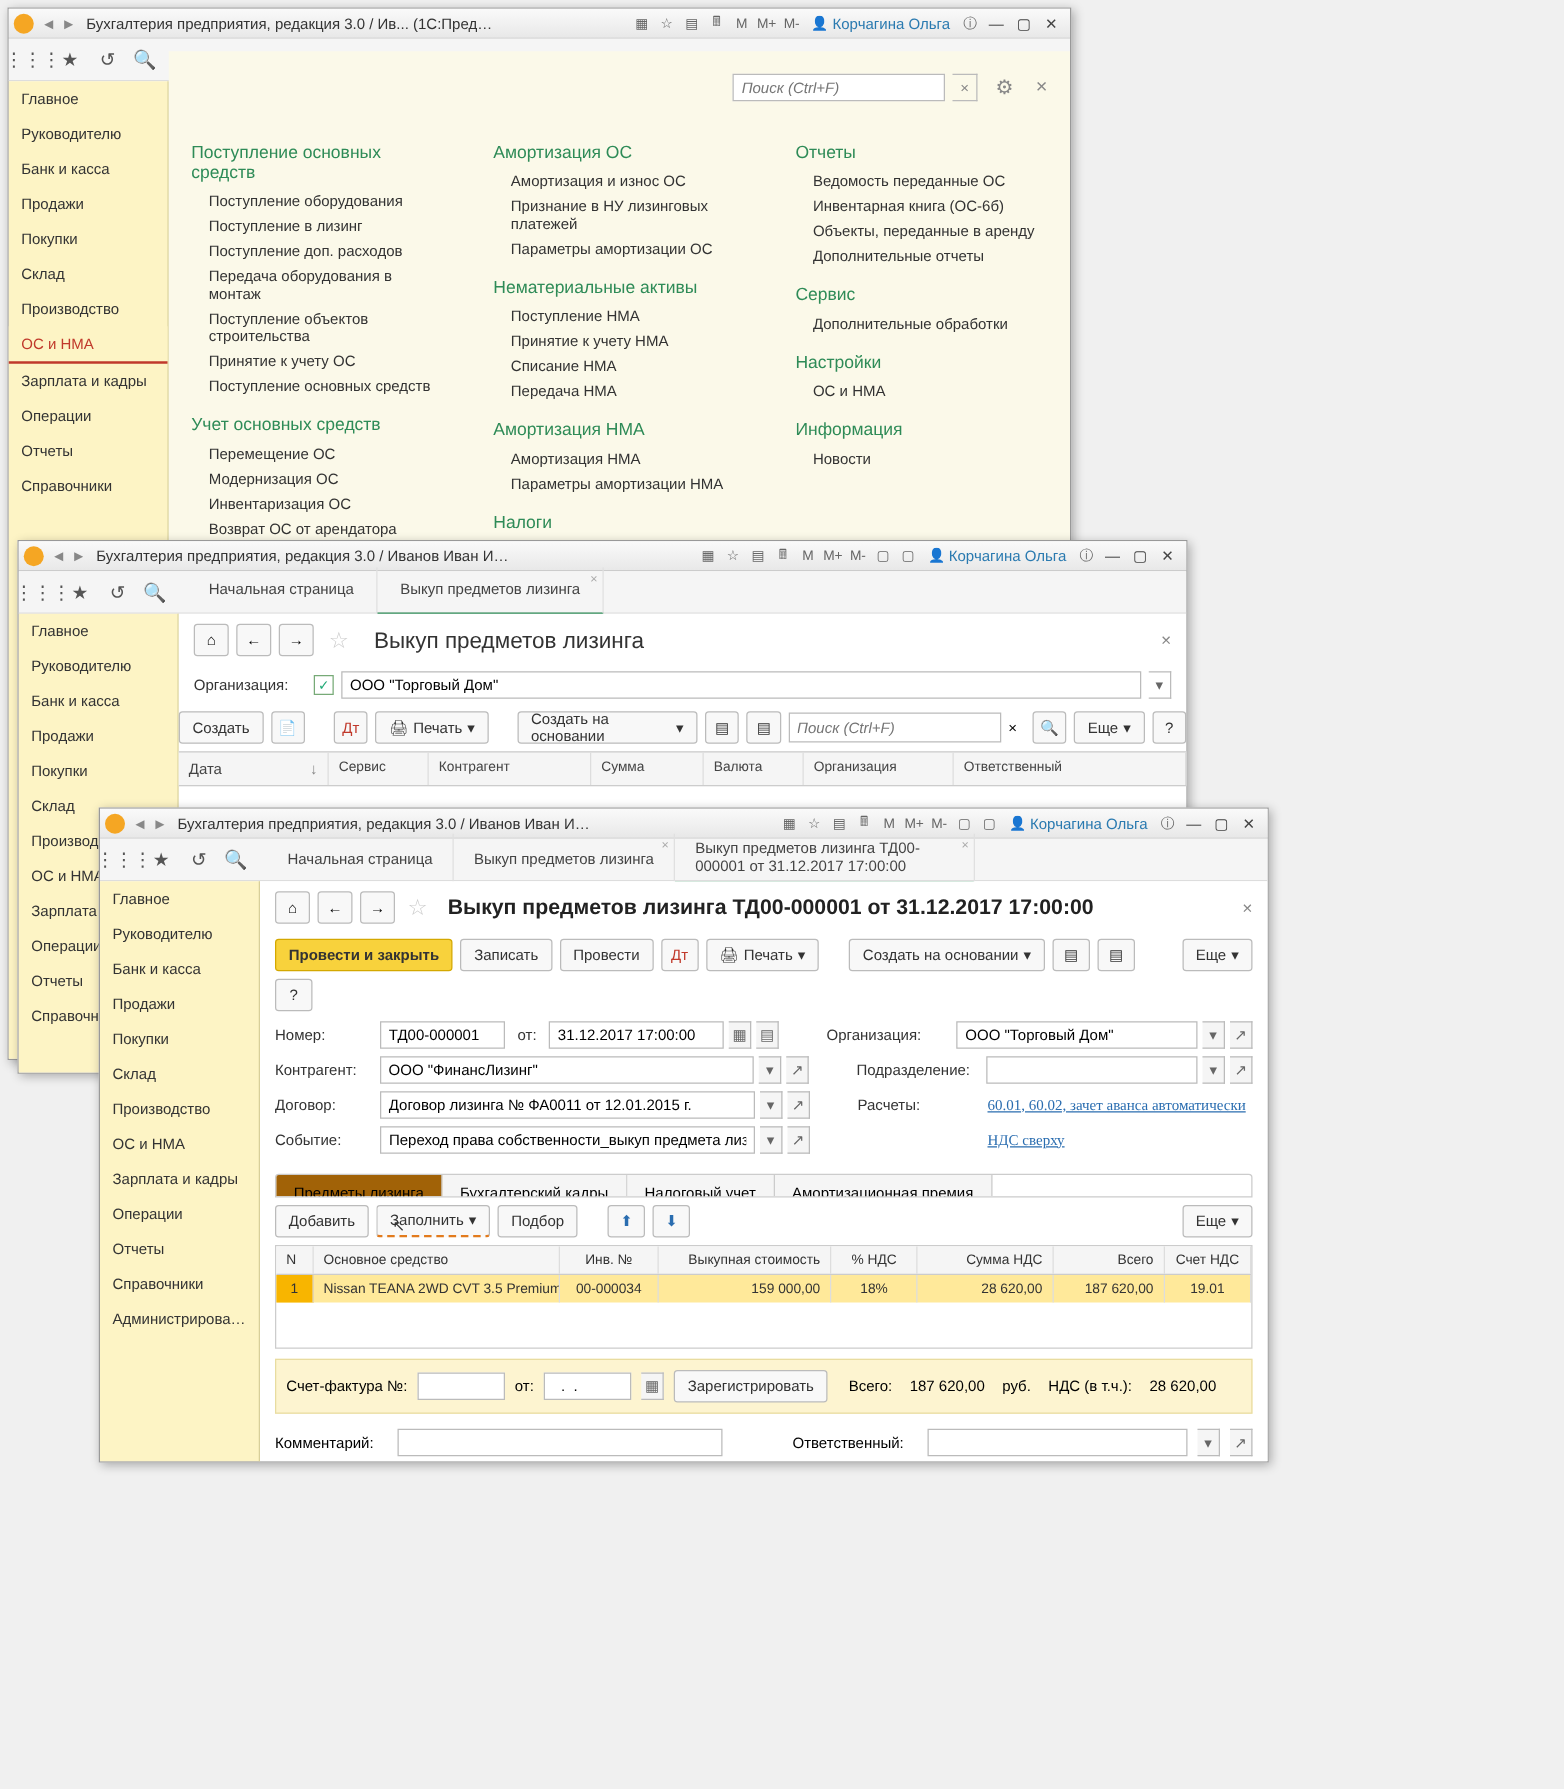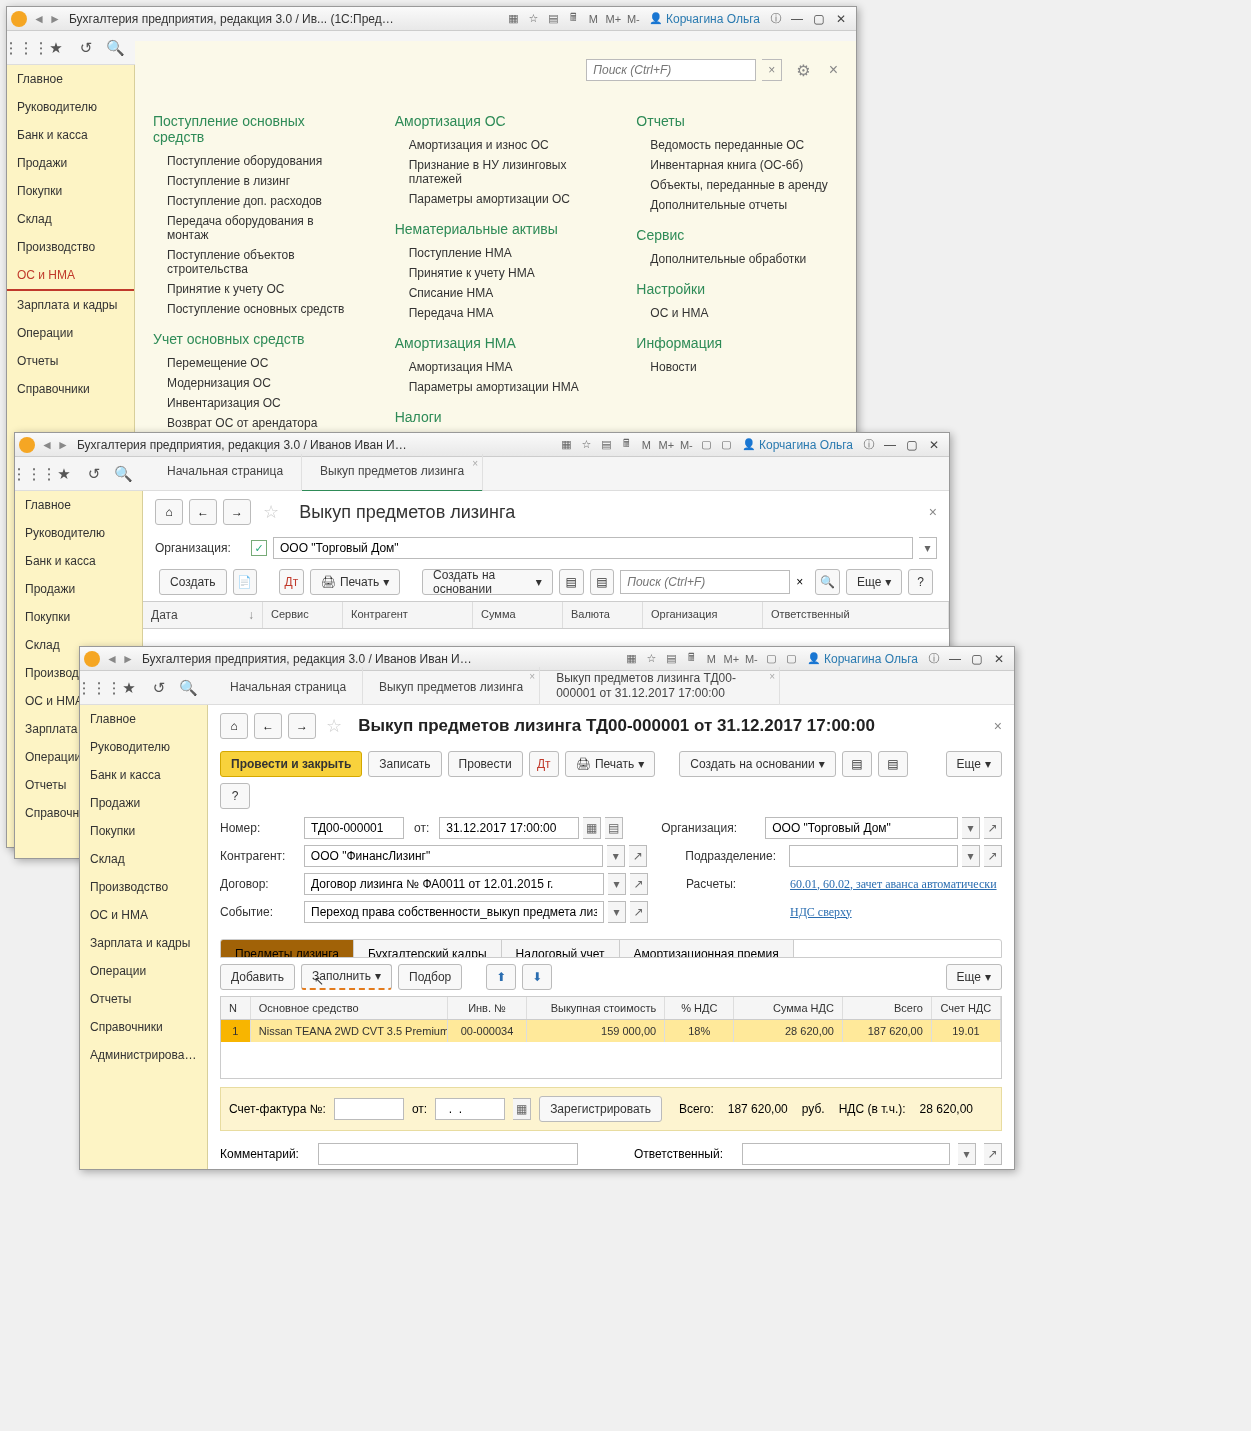--- a/index.html
+++ b/index.html
@@ -42,21 +42,21 @@
 .tab2 .x { position:absolute; right:4px; top:4px; color:#aaa; font-size:10px; }
 .pagehdr { display:flex; align-items:center; padding: 8px 12px; gap:6px; }
 .ph-btn { width:28px; height:26px; border:1px solid #bbb; border-radius:3px; display:inline-flex; align-items:center; justify-content:center; background:#f8f8f8; }
 .ph-title { font-size: 18px; margin-left:8px; color:#333; }
 .ph-close { margin-left:auto; color:#888; font-size:14px; }
 .formrow { display:flex; align-items:center; padding: 4px 12px; gap:6px; }
 .formrow label { width: 90px; color:#333; }
 .formrow .chk { width:16px; height:16px; border:1px solid #7a7; background:#fff; display:inline-flex; align-items:center; justify-content:center; color:#2a7; font-size:11px; }
 .formrow input.wide { flex:1; max-width:680px; height:22px; border:1px solid #bbb; padding:2px 6px; }
 .formrow .dd { width:18px; height:22px; border:1px solid #bbb; border-left:none; display:inline-flex; align-items:center; justify-content:center; color:#666; }
-.toolbar2 { display:flex; align-items:center; padding:6px 16px; gap:6px; }
+.toolbar2 { display:flex; align-items:center; padding:6px 0; gap:6px; }
 .btn { height:26px; padding:0 10px; border:1px solid #bbb; border-radius:3px; background:#f8f8f8; display:inline-flex; align-items:center; gap:4px; color:#333; }
 .btn.icon { width:30px; padding:0; justify-content:center; }
 .btn.yellow { background:#f8d23c; border-color:#d4a800; font-weight:bold; }
 .searchbox { height:24px; width:170px; border:1px solid #bbb; padding:2px 6px; font-style:italic; color:#aaa; }
 .gridhdr { display:flex; border-top:1px solid #ccc; border-bottom:1px solid #ccc; background:#f5f5f5; }
 .gridhdr .gh { padding:6px 8px; border-right:1px solid #ddd; color:#444; font-size:11px; }
 
 
 .w3content { position:absolute; left:128px; right:0; top:58px; bottom:0; background:#fff; display:flex; flex-direction:column; }
 .tabs3 { height: 42px; display:flex; border-bottom:1px solid #ccc; }

